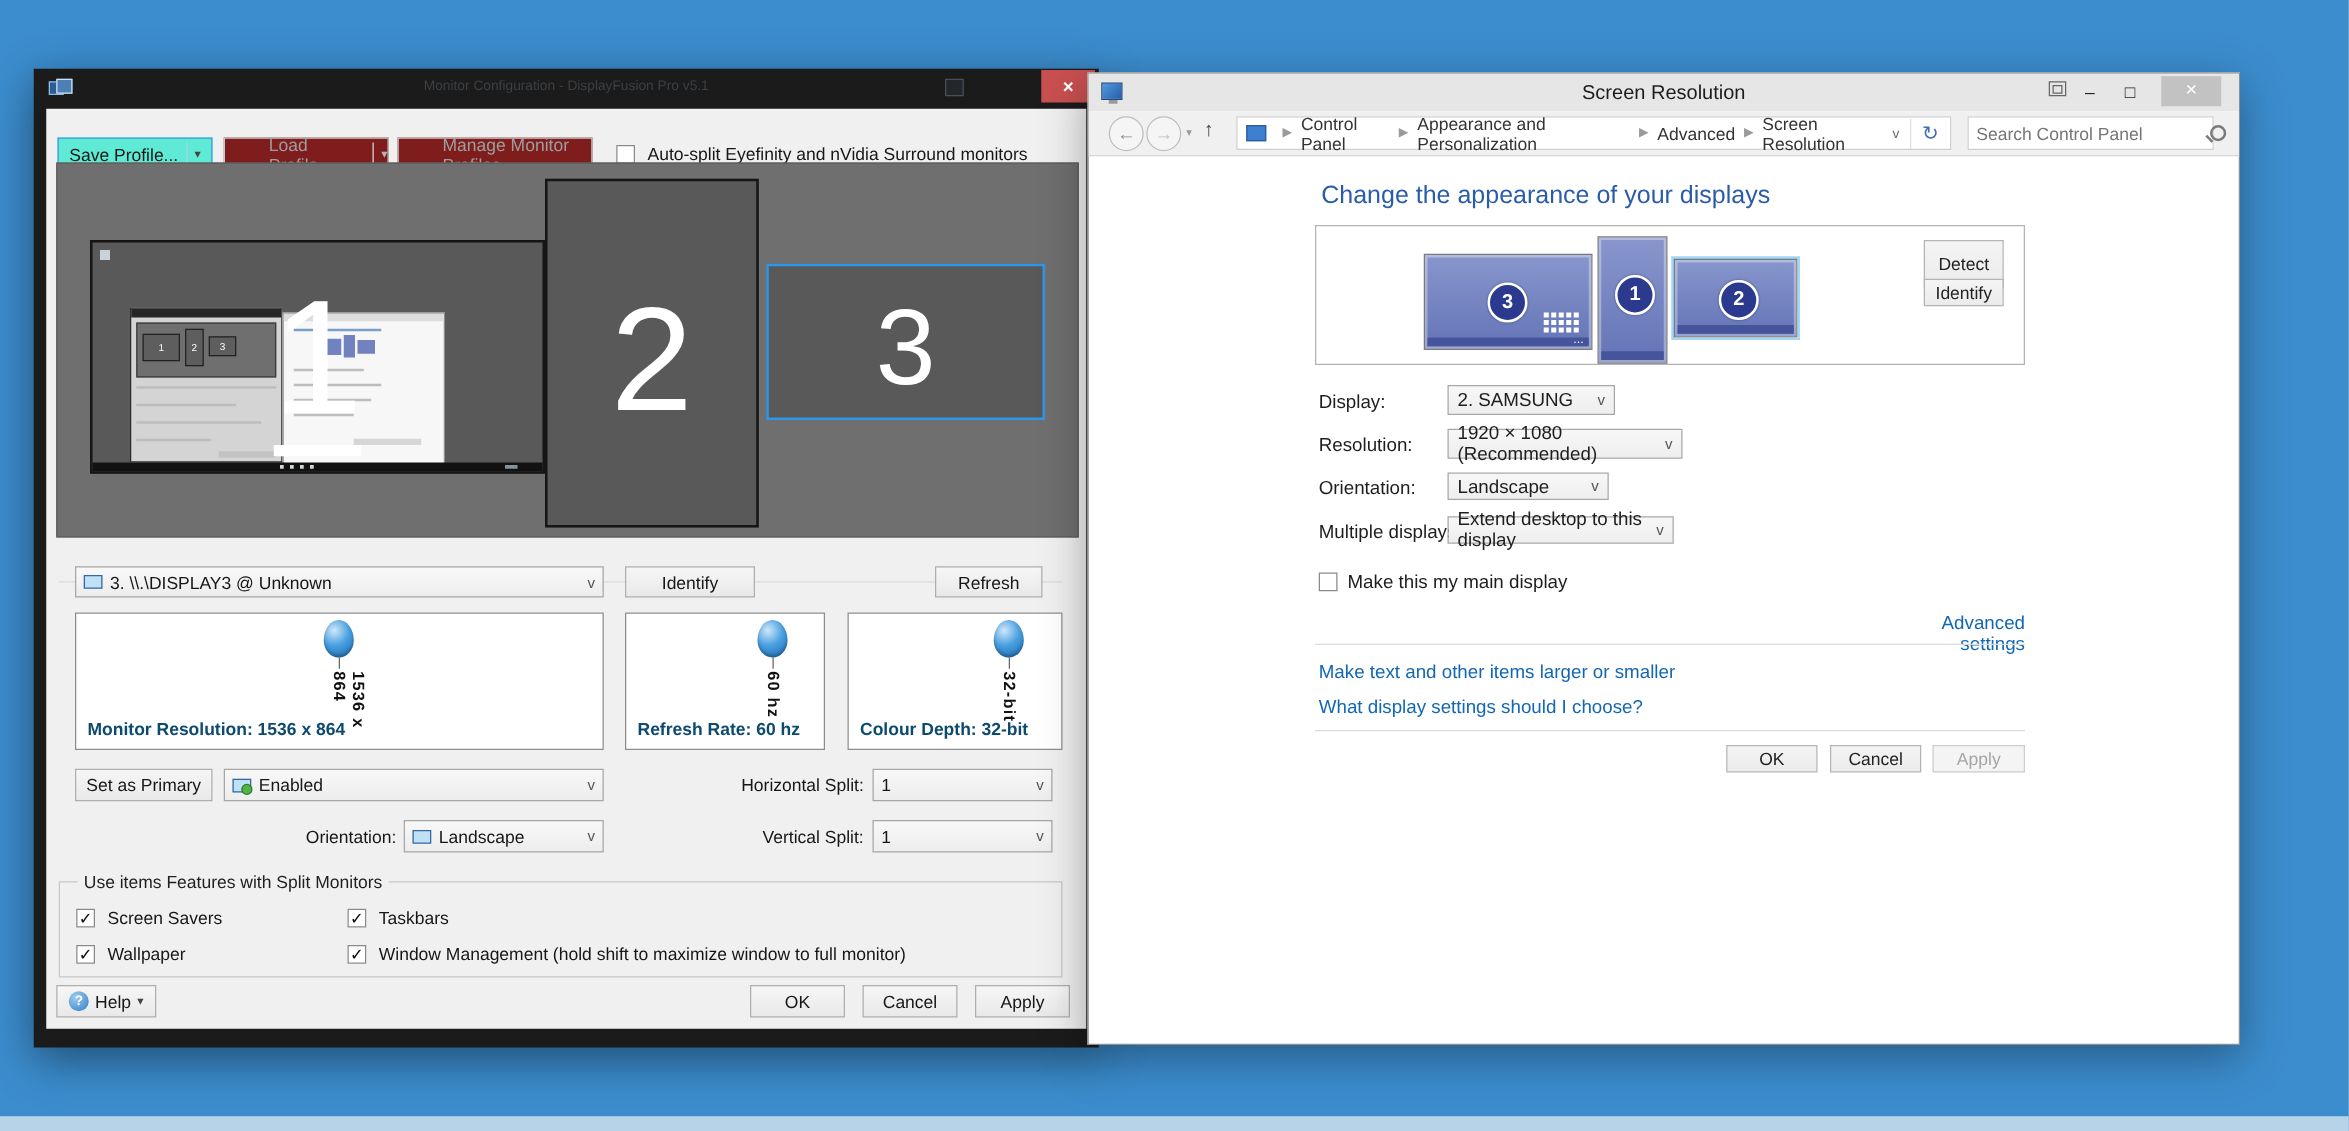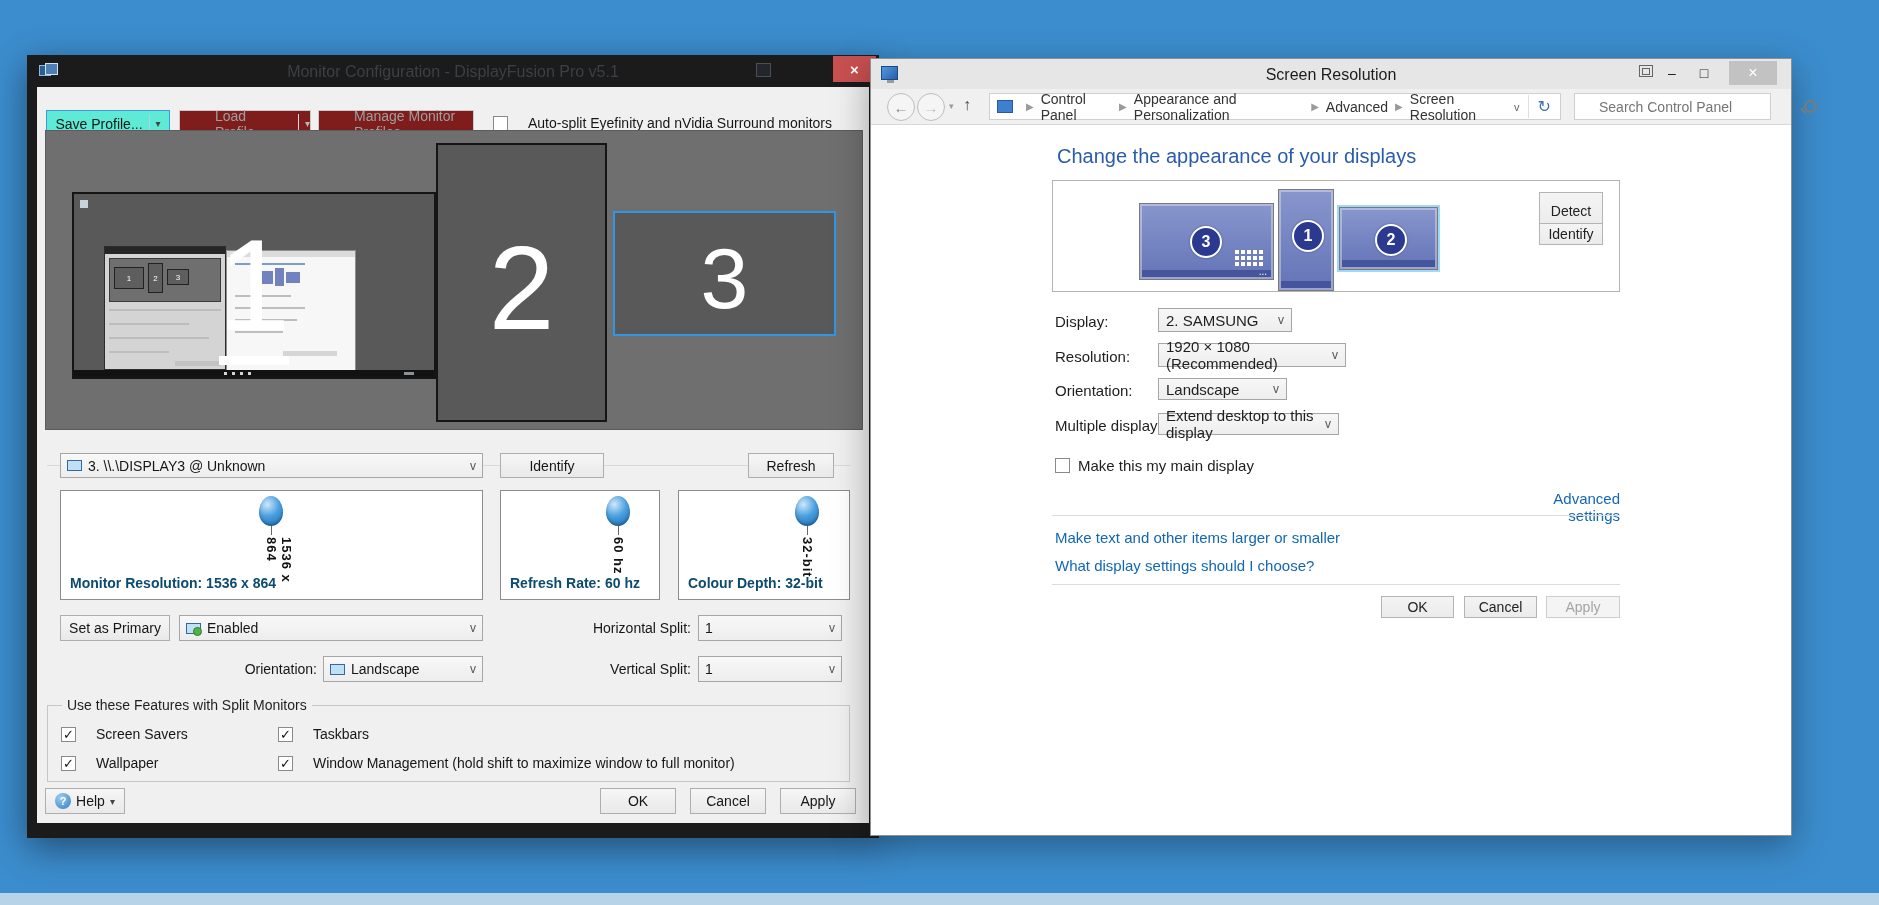--- a/index.html
+++ b/index.html
@@ -4,21 +4,21 @@
 <style>
   html,body{margin:0;padding:0;}
   body{width:1879px;height:905px;overflow:hidden;font-family:"Liberation Sans","DejaVu Sans",sans-serif;}
   .x{position:absolute;}
   .desktop{position:absolute;inset:0;background:#3c8dce;}
   .taskbar-edge{position:absolute;left:0;bottom:0;width:100%;height:12px;background:#b7d3e8;}
 
   
   .dfw{left:27px;top:55px;width:852px;height:783px;background:#1b1b1b;box-shadow:0 10px 34px rgba(0,0,0,.45);}
   .dfw-title{left:0;top:0;width:100%;height:32px;}
-  .dfw-title .ttl{left:0;top:8px;width:100%;text-align:center;font-size:16px;color:#3b4045;}
+  .dfw-title .ttl{left:0;top:8px;width:100%;text-align:center;font-size:11px;color:#3b4045;}
   .df-ico{left:12px;top:8px;width:18px;height:15px;}
   .df-ico .a{left:0;top:2px;width:10px;height:9px;border:1px solid #8fb9e2;background:#2d5e92;}
   .df-ico .b{left:6px;top:0;width:11px;height:10px;border:1px solid #cfe2f4;background:#4d7fb4;}
   .df-pin{right:108px;top:8px;width:13px;height:12px;border:1px solid #4a4f55;background:#23272b;}
   .dfw-close{top:1px;right:3px;width:43px;height:26px;background:#c85050;color:#fff;font-size:15px;font-weight:bold;display:flex;align-items:center;justify-content:center;}
   .dfw-client{left:10px;top:32px;width:832px;height:736px;background:#f0f0f0;}
 
   .btn{background:linear-gradient(#f6f6f6,#e9e9e9);border:1px solid #aeaeae;color:#161616;font-size:14px;display:flex;align-items:center;justify-content:center;box-sizing:border-box;}
   .btn.disabled{color:#9e9e9e;border-color:#c9c9c9;background:#7f1d1d;padding-left:35px;}
   .btn .sep{width:1px;align-self:stretch;margin:3px 6px;background:#b5cfe6;}
@@ -27,21 +27,21 @@
   .btn.disabled .arr{color:#b5b5b5;}
   .btn.focus{border-color:#3e97df;background:#5eead4;align-items:center;}
 
   .combo{background:linear-gradient(#f8f8f8,#ededed);border:1px solid #a6a6a6;display:flex;align-items:center;padding:0 6px;font-size:14px;color:#161616;box-sizing:border-box;gap:6px;}
   .combo .chev{margin-left:auto;color:#555;font-size:12px;line-height:1;}
   .scr-ico{width:15px;height:11px;background:#bfe0f5;border:1px solid #35699e;box-sizing:border-box;position:relative;flex:0 0 auto;}
   .scr-ico.en::after{content:"";position:absolute;right:-2px;bottom:-3px;width:7px;height:7px;border-radius:50%;background:#53b445;border:1px solid #2f7a27;}
 
   .cb{width:15px;height:15px;background:#fff;border:1px solid #8a8a8a;display:inline-flex;align-items:center;justify-content:center;box-sizing:border-box;flex:0 0 auto;}
   .cb .mark{font-size:13px;line-height:1;color:#111;font-weight:bold;}
-  .cbrow{display:flex;align-items:center;gap:20px;font-size:14px;color:#161616;}
+  .cbrow{display:flex;align-items:center;gap:10px;font-size:14px;color:#161616;}
 
   .preview{left:8px;top:43px;width:818px;height:300px;background:#6f6f6f;border:1px solid #5c5c5c;box-sizing:border-box;}
   .pmon{background:#595959;border:2px solid #151515;box-sizing:border-box;}
   .pmon.sel{border-color:#2f96e8;}
   .pmon-num{color:#fff;text-align:center;line-height:1;}
   .pmon-num .ub{display:block;margin:6px auto 0;width:70px;height:9px;background:#fff;}
   .tbar{position:absolute;left:0;bottom:0;width:100%;height:7px;background:#121212;}
   .tbar i{position:absolute;top:2px;width:3px;height:3px;background:#cfd6da;}
 
   .miniwin{position:absolute;box-sizing:border-box;}
@@ -72,21 +72,21 @@
   .capbtn{top:2px;width:30px;height:24px;display:flex;align-items:center;justify-content:center;font-size:14px;color:#222;}
   .capbtn.close{width:48px;background:#c2c2c2;color:#fff;font-size:16px;}
   .srw-nav{left:0;top:30px;width:100%;height:36px;background:#f0f0f0;border-bottom:1px solid #d8d8d8;box-sizing:border-box;}
   .navcircle{top:4px;width:26px;height:26px;border-radius:50%;border:1px solid #bdbdbd;background:#f5f5f5;display:flex;align-items:center;justify-content:center;font-size:15px;}
   .crumbbox{left:118px;top:4px;width:572px;height:27px;background:#fff;border:1px solid #cfcfcf;box-sizing:border-box;display:flex;align-items:center;font-size:14px;color:#333;}
   .crumb-ico{width:14px;height:11px;background:#3f7fd0;border:1px solid #2a5a9a;margin:0 6px 0 7px;flex:0 0 auto;}
   .crumb-sep{color:#9a9a9a;font-size:10px;margin:0 7px;}
   .crumb-chev{margin-left:auto;color:#666;font-size:11px;padding:0 8px;}
   .crumb-refresh{border-left:1px solid #dfdfdf;color:#3f6fb5;font-size:16px;padding:2px 9px;}
   .searchbox{left:703px;top:4px;width:197px;height:27px;background:#fff;border:1px solid #cfcfcf;box-sizing:border-box;display:flex;align-items:center;}
-  .searchbox input{border:none;outline:none;background:transparent;font-family:inherit;font-size:14px;color:#555;flex:1;padding:0 24px;}
+  .searchbox input{border:none;outline:none;background:transparent;font-family:inherit;font-size:14px;color:#555;flex:1;padding:0 6px;}
   .mag{width:9px;height:9px;border:2px solid #7a7a7a;border-radius:50%;position:relative;margin-right:12px;flex:0 0 auto;}
   .mag::after{content:"";position:absolute;left:-6px;top:8px;width:7px;height:2px;background:#7a7a7a;transform:rotate(45deg);}
 
   .sr-heading{font-size:20px;color:#2a5caa;}
   .sr-prevbox{background:#fff;border:1px solid #b3b3b3;box-sizing:border-box;}
   .monitor{background:linear-gradient(180deg,#8996cd,#6374b7);border:1px solid #7a7a7a;box-shadow:inset 0 0 0 2px rgba(255,255,255,.35);box-sizing:border-box;}
   .monitor .chin{position:absolute;left:2px;right:2px;bottom:2px;height:7px;background:#46549c;color:#fff;font-size:10px;line-height:4px;text-align:right;padding-right:4px;}
   .monitor.sel{box-shadow:0 0 0 2px #9fd9f7, inset 0 0 0 2px rgba(255,255,255,.35);}
   .numcircle{position:absolute;width:28px;height:28px;border-radius:50%;background:#2b3a8e;border:2px solid #fff;color:#fff;font-size:16px;font-weight:bold;display:flex;align-items:center;justify-content:center;box-shadow:0 0 2px rgba(0,0,0,.4);}
   .gridico{position:absolute;width:4px;height:4px;background:#fff;box-shadow:6px 0 0 #fff,12px 0 0 #fff,18px 0 0 #fff,24px 0 0 #fff,0 6px 0 #fff,6px 6px 0 #fff,12px 6px 0 #fff,18px 6px 0 #fff,24px 6px 0 #fff,0 12px 0 #fff,6px 12px 0 #fff,12px 12px 0 #fff,18px 12px 0 #fff,24px 12px 0 #fff;}
@@ -245,21 +245,21 @@
         <span>Landscape</span>
         <span class="chev">v</span>
       </div>
       <span class="x lbl14" style="left:554px;top:574px;width:100px;text-align:right;">Vertical Split:</span>
       <div class="x combo" style="left:661px;top:569px;width:144px;height:26px;">
         <span>1</span>
         <span class="chev">v</span>
       </div>
 
       <div class="x gbox" style="left:10px;top:618px;width:803px;height:77px;">
-        <span class="gbox-title">Use these Features with Split Monitors</span>
+        <span class="gbox-title">Use items Features with Split Monitors</span>
         <div class="x cbrow" style="left:13px;top:20px;">
           <span class="cb">
               <span class="mark">✓</span>
             </span>
           <span>Screen Savers</span>
         </div>
         <div class="x cbrow" style="left:230px;top:20px;">
           <span class="cb">
               <span class="mark">✓</span>
             </span>

